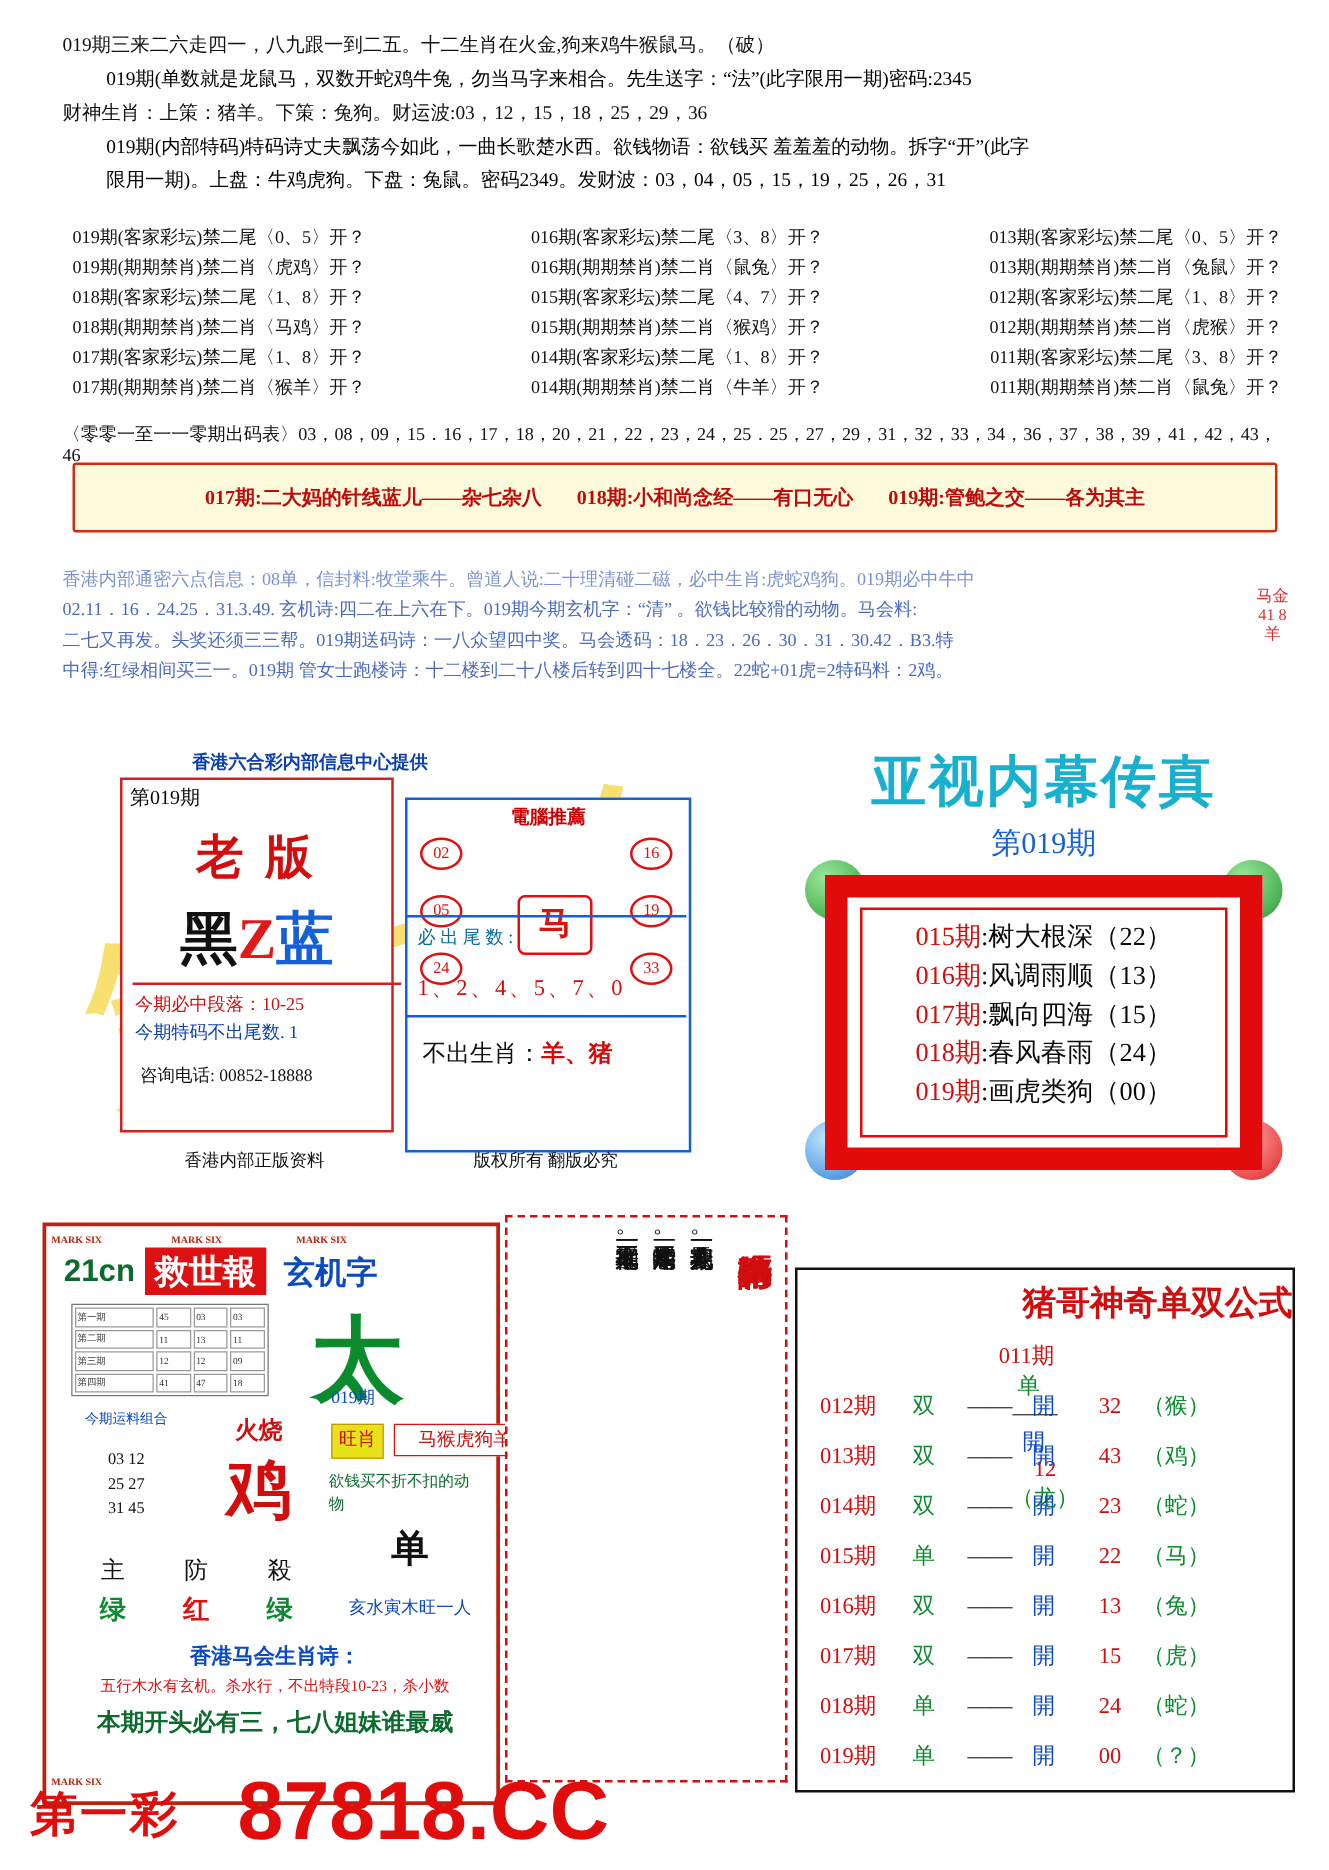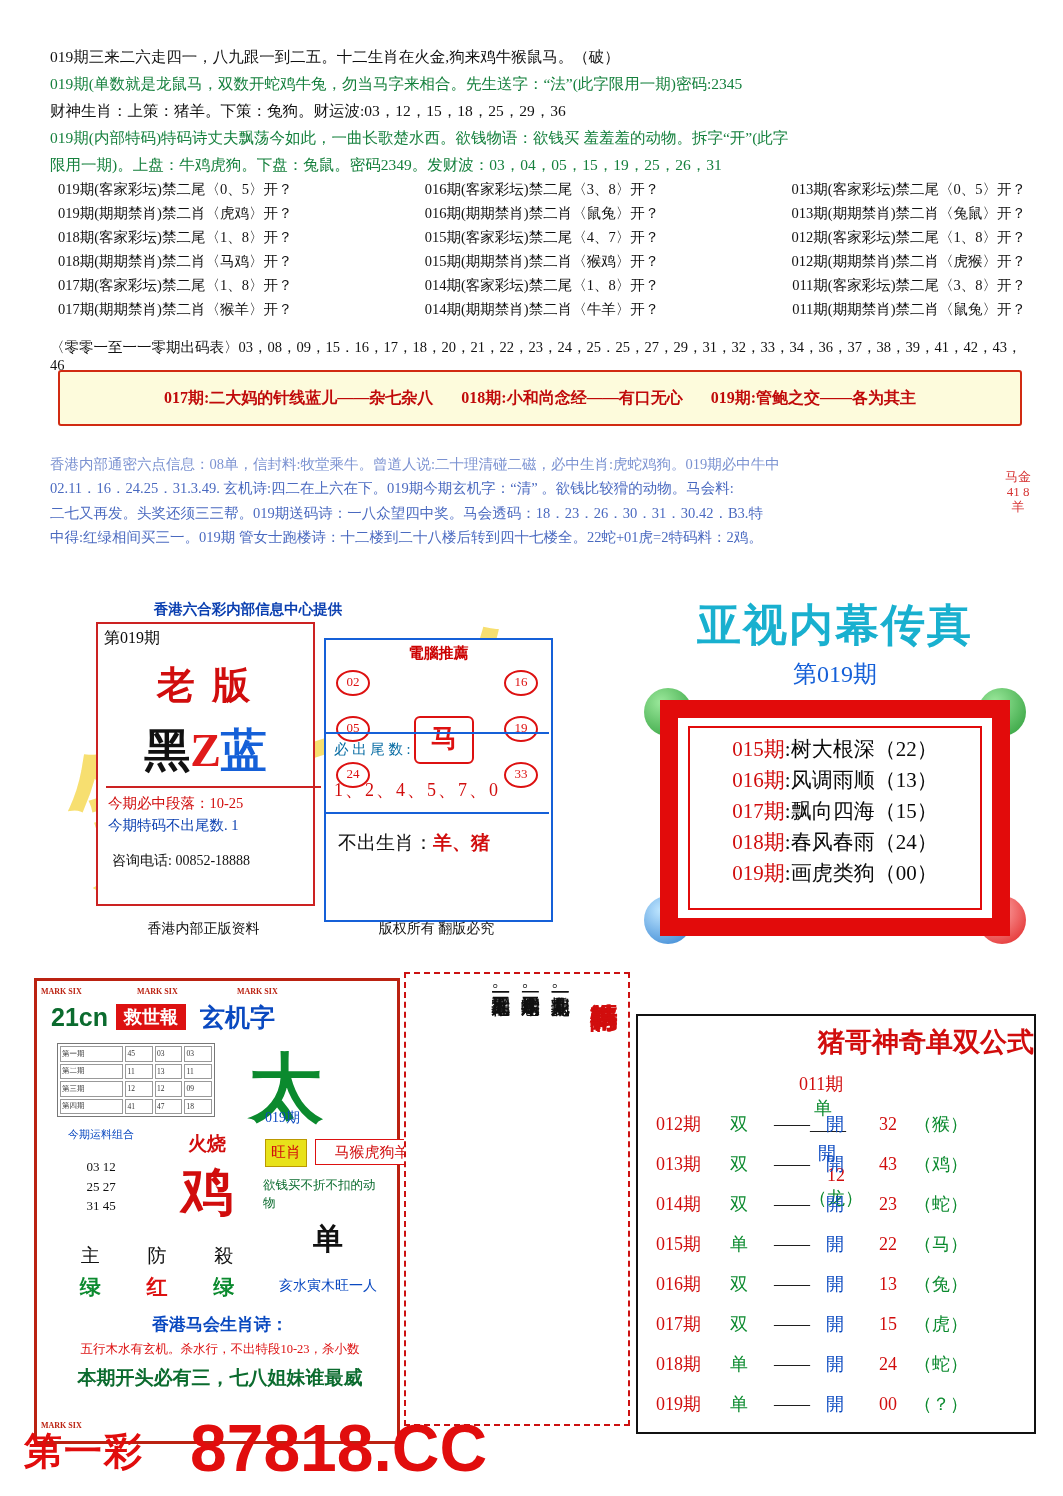--- a/index.html
+++ b/index.html
@@ -4,22 +4,22 @@
 <style>
   html,body{margin:0;padding:0;}
   body{
     width:1063px;height:1496px;background:#fff;
     font-family:"Liberation Serif", serif;
     position:relative;overflow:hidden;
   }
   .page{position:relative;width:1063px;height:1496px;background:#fff;}
 
   
-  .toptext{position:absolute;left:50px;top:44px;width:975px;font-size:15.5px;line-height:1.62;color:#111;}
-  .toptext .red{color:#15803d;}
+  .toptext{position:absolute;left:50px;top:24px;width:975px;font-size:15.5px;line-height:1.62;color:#111;}
+  .toptext .red{color:#000000;margin-left:35px;}
   .toptext p{margin:0 0 2px 0;}
 
   
   .grid{position:absolute;left:58px;top:180px;width:968px;font-size:14.5px;color:#111;}
   .grid .row{display:flex;justify-content:space-between;margin-bottom:5px;}
   .grid .cell{flex:0 0 32%;white-space:nowrap;}
   .grid .cell.c2{text-align:center;}
   .grid .cell.c3{text-align:right;}
 
   .outcode{position:absolute;left:50px;top:338px;width:985px;font-size:14.5px;color:#111;}
@@ -85,21 +85,21 @@
   .dot{position:absolute;width:48px;height:48px;border-radius:50%;}
   .dot.g{background:radial-gradient(circle at 35% 30%,#9be89b,#2a9b37);}
   .dot.b{background:radial-gradient(circle at 35% 30%,#bfe6ff,#2e7fd0);}
   .dot.r{background:radial-gradient(circle at 35% 30%,#ffb3b3,#e02020);}
 
   
   .poster{position:absolute;left:34px;top:978px;width:360px;height:460px;border:3px solid #b21;background:#fff;}
   .poster .mk{position:absolute;font-size:8px;color:#b21;font-weight:bold;}
   .pstop{position:absolute;left:14px;top:14px;width:330px;height:44px;display:flex;align-items:center;gap:8px;}
   .ps-21cn{font-size:25px;color:#0b6b2e;font-weight:bold;font-family:Liberation Sans, sans-serif;}
-  .ps-jsb{font-size:18px;color:#fff;background:#d11;padding:1px 8px;font-weight:bold;}
+  .ps-jsb{font-size:27px;color:#fff;background:#d11;padding:1px 8px;font-weight:bold;}
   .ps-xjz{font-size:25px;color:#0a49c0;font-weight:bold;margin-left:6px;}
   .pstable{position:absolute;left:20px;top:62px;width:158px;height:74px;border:1px solid #777;font-size:7.5px;color:#333;}
   .pstable td{border:1px solid #999;padding:0 1px;}
   .tai{position:absolute;left:212px;top:58px;font-size:74px;color:#0b8a2e;font-weight:bold;}
   .psleft{position:absolute;left:18px;top:146px;width:92px;font-size:11px;color:#0a49c0;text-align:center;}
   .psnums{position:absolute;left:16px;top:176px;width:96px;font-size:13px;color:#111;line-height:1.5;text-align:center;}
   .huoshao{position:absolute;left:122px;top:150px;width:96px;text-align:center;font-size:19px;color:#d10d0d;font-weight:bold;}
   .jibig{position:absolute;left:118px;top:176px;width:104px;text-align:center;font-size:52px;color:#d10d0d;font-weight:bold;}
   .wangxiao{position:absolute;left:228px;top:158px;width:40px;height:26px;background:#e8e21a;border:1px solid #b90;text-align:center;line-height:24px;font-size:15px;color:#d10d0d;}
   .qi019{position:absolute;left:228px;top:128px;font-size:14px;color:#0a49c0;}

